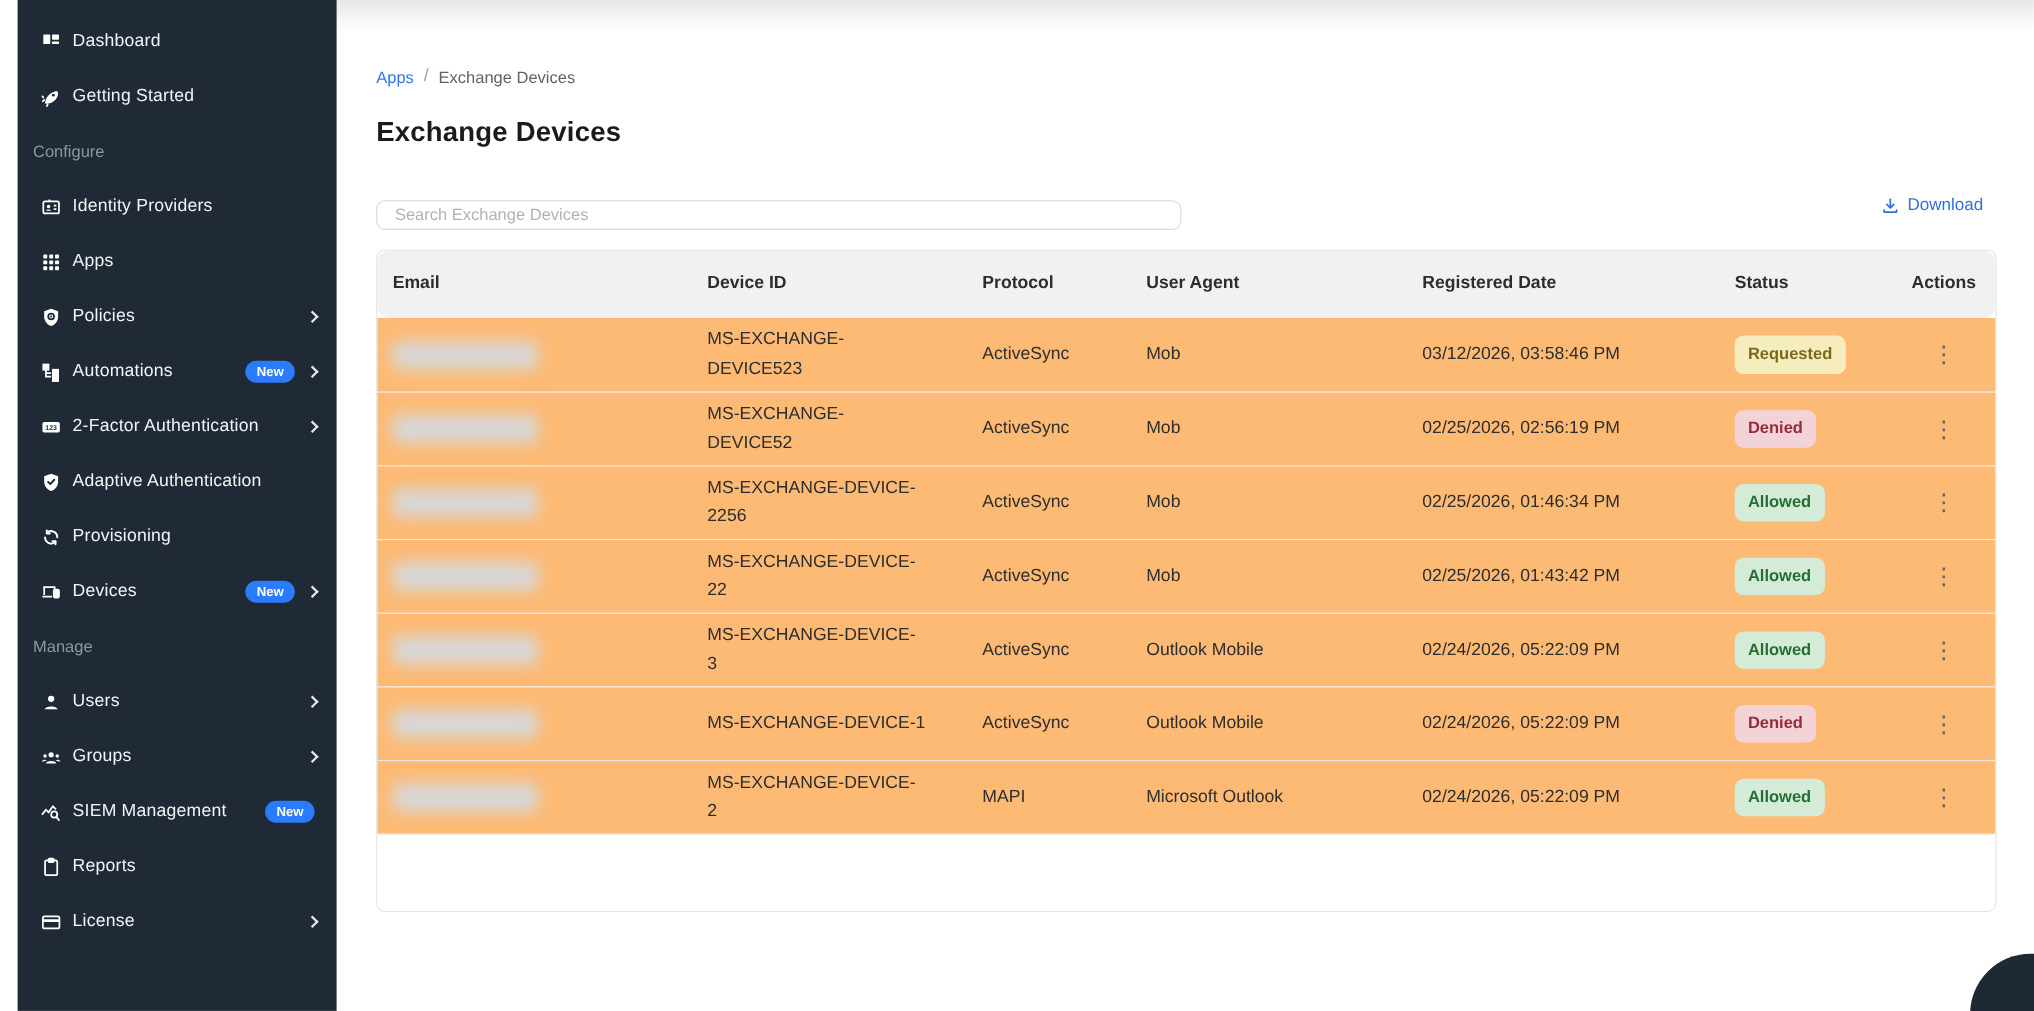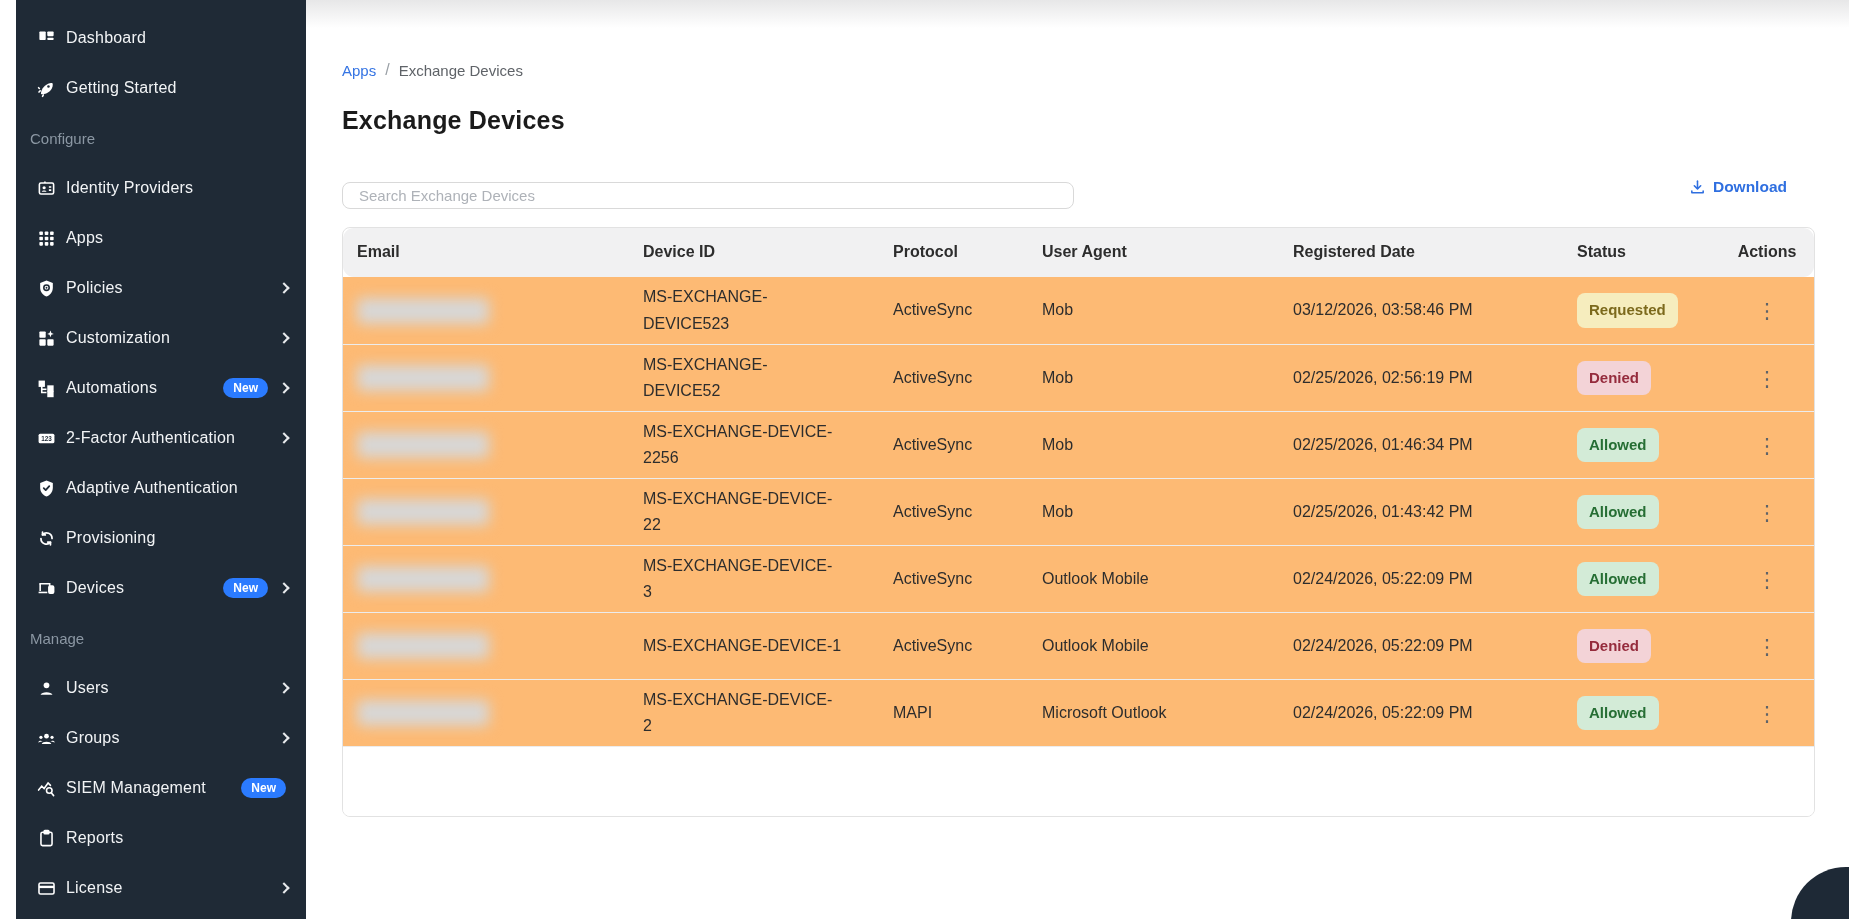--- a/index.html
+++ b/index.html
@@ -38,29 +38,29 @@
   .page-title { margin-top:27px; font-size:25px; font-weight:bold; color:#1b1b1b;
                 letter-spacing:.2px; }
   .page-subtitle { margin-top:13px; font-size:15.5px; color:#606060; }
 
   .toolbar { margin-top:30px; display:flex; align-items:center; justify-content:space-between; }
   .search-input { width:732px; height:27px; border:1px solid #d9d9d9; border-radius:8px;
                   padding:0 16px; font-size:15px; color:#333; outline:none;
                   font-family:"Liberation Sans", sans-serif;margin-top:17px; }
   .search-input::placeholder { color:#aeb2b8; }
   .download-link { display:flex; align-items:center; gap:7px; color:#2f6fe0;
-                   font-size:15.5px; cursor:pointer; margin-right:28px;font-weight:bold; }
+                   font-size:15.5px; cursor:pointer; margin-right:12px; }
   .download-link svg { width:17px; height:17px; }
 
   
   .table-card { margin-top:18px; width:1473px; border:1px solid #e2e2e2; border-radius:8px;
                 overflow:hidden; background:#fff; }
   .t-row { display:grid; grid-template-columns:286px 250px 149px 251px 284px 157px 94px;
            align-items:center; }
-  .t-head { background:#f1f1f2; height:49px; font-weight:bold; font-size:16px; color:#1c1c1c;border-radius:11px; }
+  .t-head { background:#f1f1f2; height:61px; font-weight:bold; font-size:16px; color:#1c1c1c;border-radius:11px; }
   .t-cell { padding:0 14px; font-size:16px; color:#2d2d2d; line-height:1.65; }
   .t-body-row { height:67px; border-top:1px solid #ececec; background:#fdba74; }
   .t-body-row:first-child { border-top:none; }
   .blur-pill { width:132px; height:26px; border-radius:4px; background:#d7d7d7;
                filter:blur(7px); }
   .status-badge { display:inline-block; padding:5px 12px; border-radius:8px;
                   font-size:15px; font-weight:bold; }
   .kebab { font-size:21px; color:#5f6368; text-align:center; cursor:pointer;
            line-height:1; letter-spacing:0; user-select:none; }
   .t-footer { height:70px; border-top:1px solid #ececec; background:#fff; }
@@ -139,33 +139,20 @@
             <path d="M12 2l8 3v6c0 5.5-3.5 9.5-8 11-4.5-1.5-8-5.5-8-11V5z" fill="#fff"></path>
             <circle cx="12" cy="11" r="3.4" fill="none" stroke="#1f2a36" stroke-width="2"></circle>
             <circle cx="12" cy="11" r="1.2" fill="#1f2a36"></circle>
           </svg>
       </span>
       <span class="nav-label">Policies</span>
       <span class="nav-spacer"></span>
       <span class="chevron"></span>
     </li>
 
-    <li class="nav-item">
-      <span class="nav-icon">
-        <svg viewBox="0 0 24 24" fill="#fff">
-            <rect x="3" y="3" width="8" height="8" rx="1"></rect>
-            <rect x="3" y="13" width="8" height="8" rx="1"></rect>
-            <rect x="13" y="13" width="8" height="8" rx="1"></rect>
-            <path d="M17 2l1.2 3 3 1.2-3 1.2-1.2 3-1.2-3-3-1.2 3-1.2z"></path>
-          </svg>
-      </span>
-      <span class="nav-label">Customization</span>
-      <span class="nav-spacer"></span>
-      <span class="chevron"></span>
-    </li>
 
     <li class="nav-item">
       <span class="nav-icon">
         <svg viewBox="0 0 24 24" fill="none" stroke="#fff" stroke-width="2">
             <rect x="3" y="3" width="6" height="6" fill="#fff"></rect>
             <path d="M6 9v8h6M12 9h0"></path>
             <path d="M6 13h6"></path>
             <rect x="14" y="9" width="6" height="6" fill="#fff"></rect>
             <rect x="14" y="16" width="6" height="6" fill="#fff"></rect>
           </svg>

